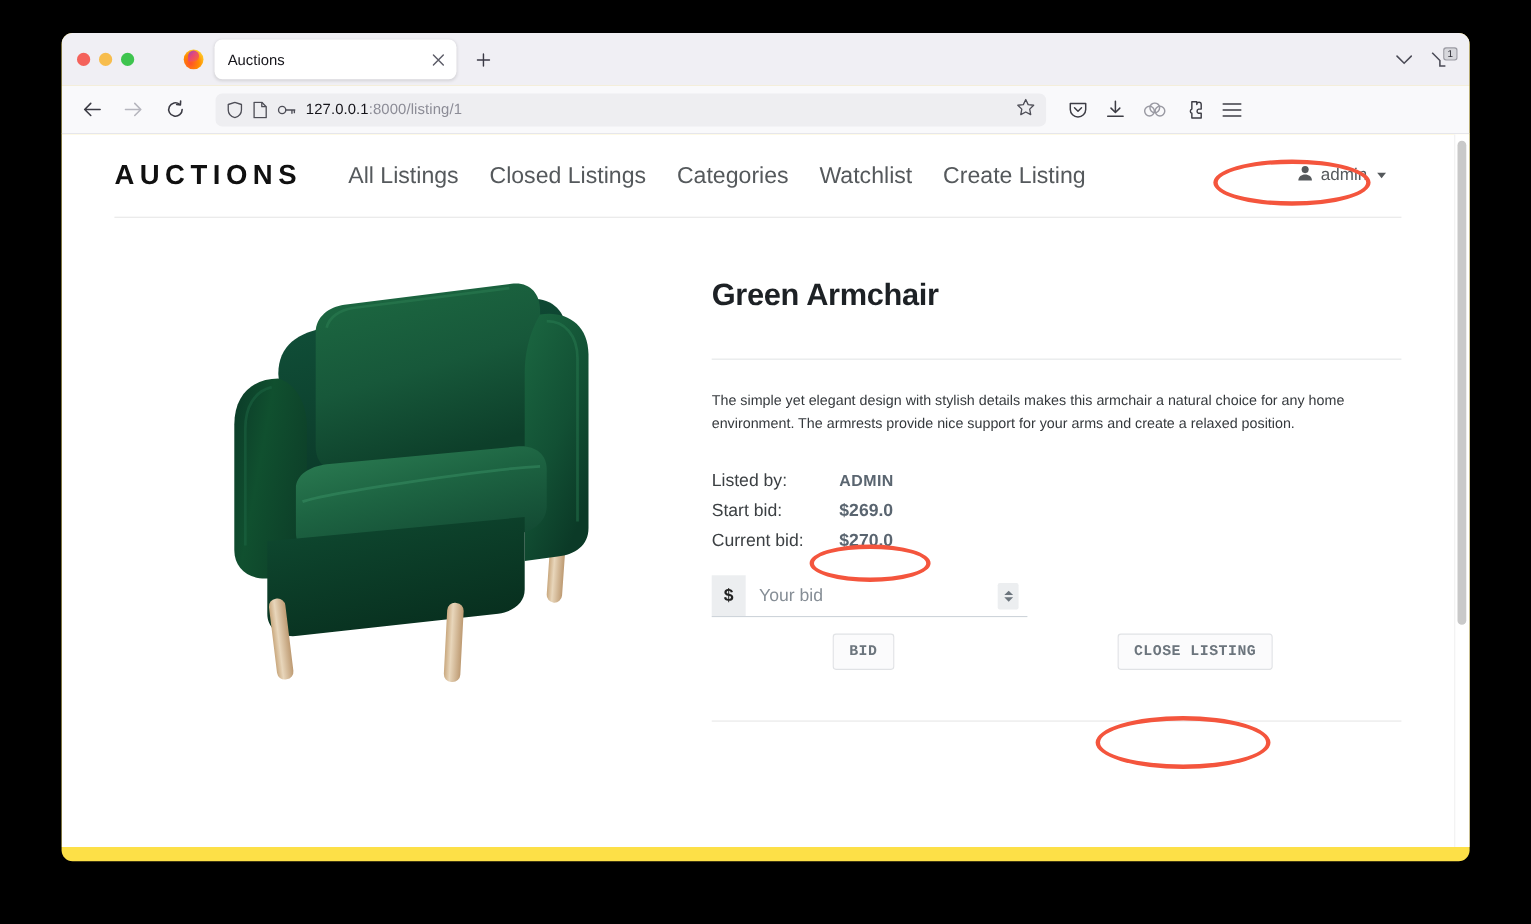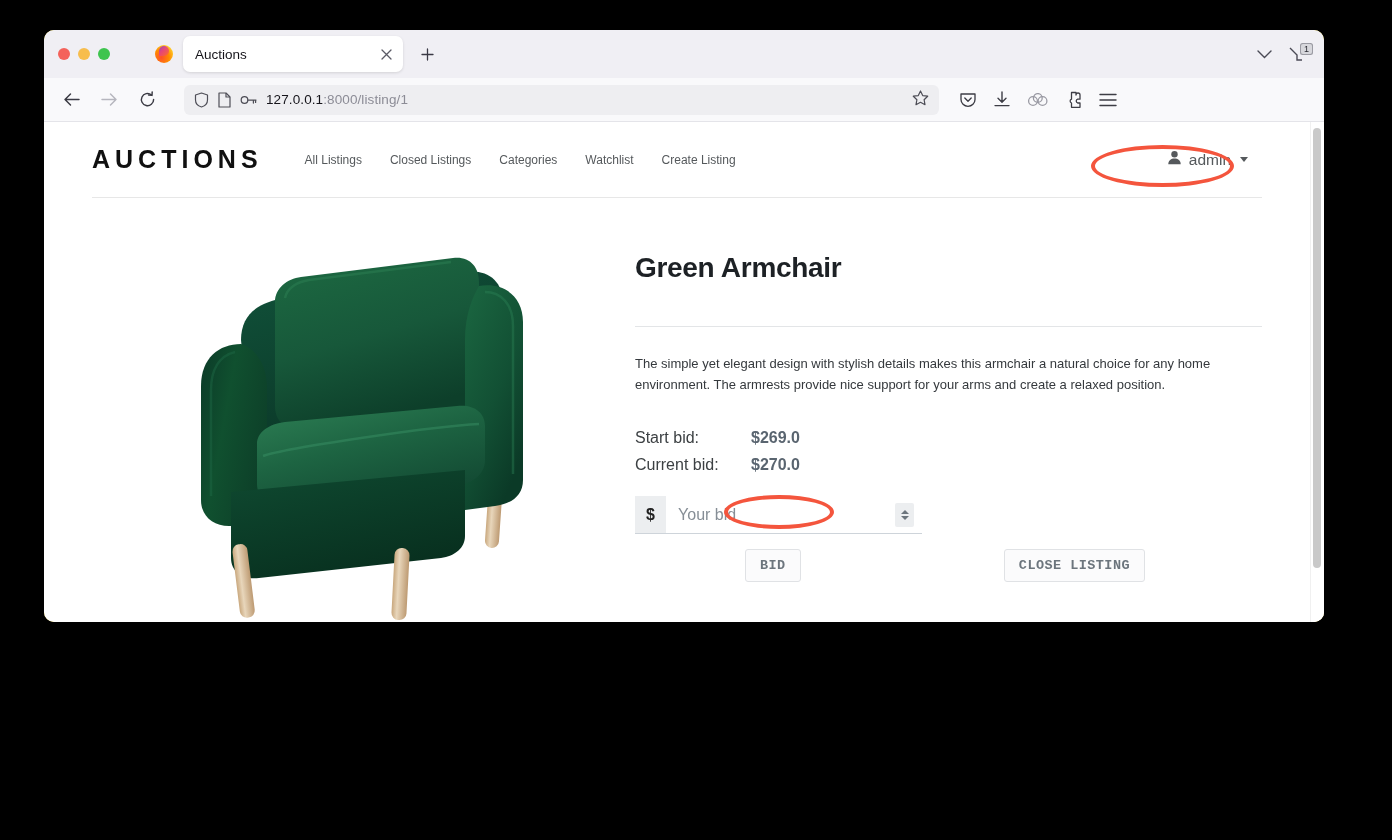--- a/index.html
+++ b/index.html
@@ -6,22 +6,22 @@
   html, body {
     width: 1392px; height: 840px;
     background: #000;
     font-family: "Liberation Sans", sans-serif;
     overflow: hidden;
   }
 
   
   #browser-window {
     position: absolute;
-    left: 44px; top: 30px;
-    width: 1280px; height: 592px;
+    left: 56px; top: 30px;
+    width: 1280px; height: 753px;
     background: #fde047;
     border-radius: 10px;
     overflow: hidden;
     box-shadow: 0 10px 40px rgba(0,0,0,.35);
   }
 
   
   #tab-strip {
     position: relative;
     height: 48px;
@@ -139,21 +139,21 @@
     height: 76px;
     border-bottom: 1px solid #e7e7e7;
     padding: 0 0 0 0;
   }
   #brand {
     font-size: 25px; font-weight: 700; letter-spacing: 5px;
     color: #101010; margin-right: 28px; white-space: nowrap;
   }
   #main-nav { display: flex; align-items: center; gap: 0; }
   .nav-link {
-    font-size: 12px; color: #55595c;
+    font-size: 21px; color: #55595c;
     padding: 6px 14px; white-space: nowrap;
   }
   #user-menu-wrap { margin-left: auto; position: relative; padding-right: 6px; }
   #user-menu {
     display: inline-flex; align-items: center; gap: 7px;
     font-size: 15.5px; color: #55595c; padding: 4px 8px;
   }
   #user-menu .caret {
     width: 0; height: 0; margin-left: 2px;
     border-left: 4px solid transparent; border-right: 4px solid transparent;
@@ -480,20 +480,24 @@
 
         <div id="product-detail-col">
 
 
           <h1 id="product-title">Green Armchair</h1>
           <div id="title-divider"></div>
 
           <p id="product-description">The simple yet elegant design with stylish details makes this armchair a natural choice for any home environment. The armrests provide nice support for your arms and create a relaxed position.</p>
 
           <div class="detail-row">
+            <span class="detail-label">Listed by:</span>
+            <span class="detail-value seller">ADMIN</span>
+          </div>
+          <div class="detail-row">
             <span class="detail-label">Start bid:</span>
             <span class="detail-value">$269.0</span>
           </div>
           <div class="detail-row">
             <span class="detail-label">Current bid:</span>
             <span class="detail-value">$270.0</span>
           </div>
 
           <div id="bid-form">
             <div id="bid-input-group">

